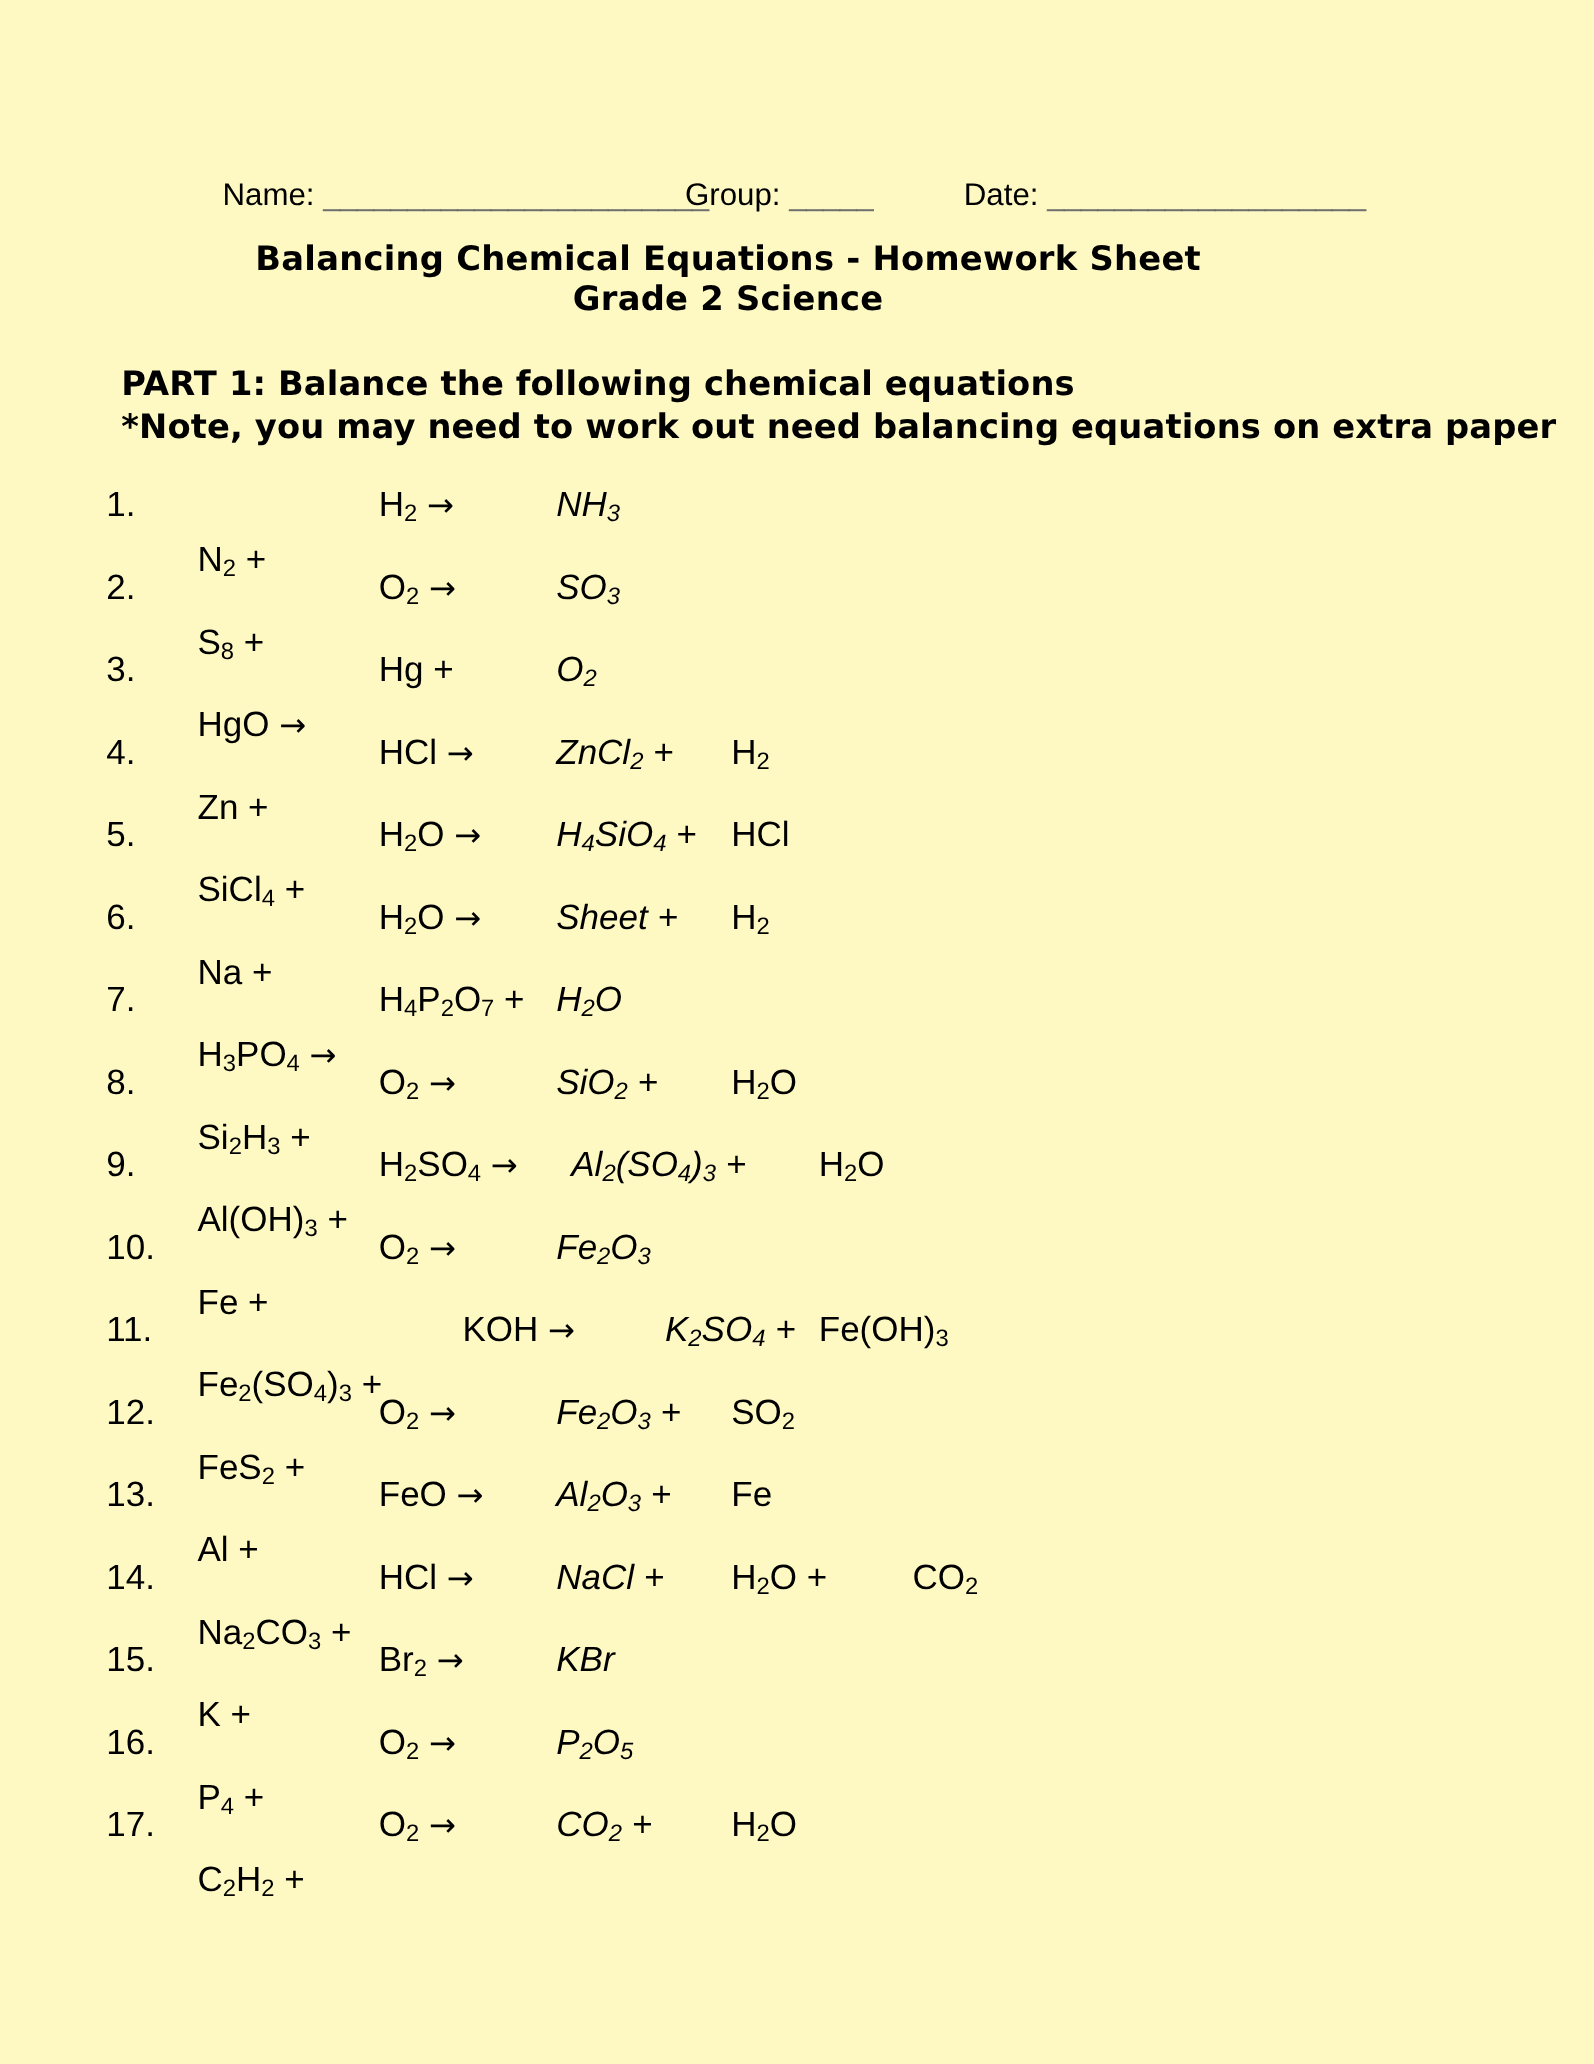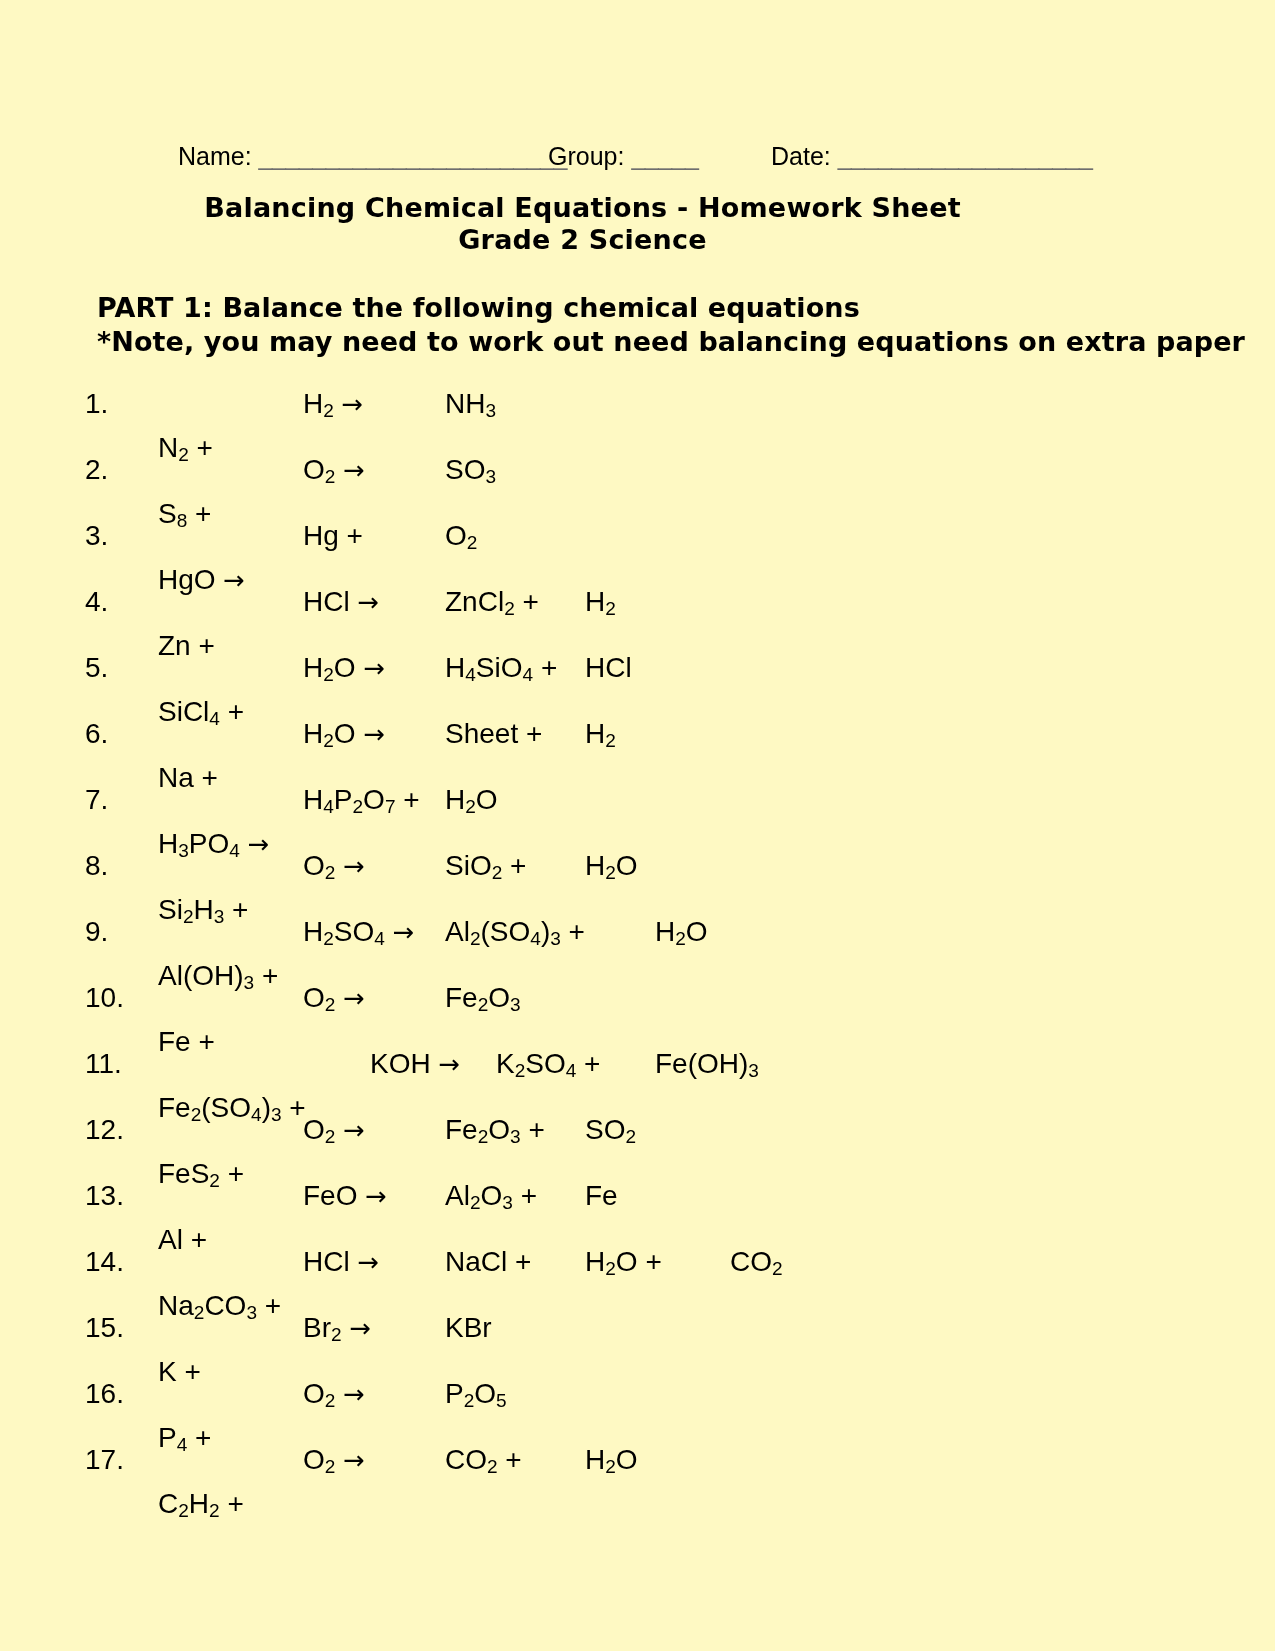--- a/index.html
+++ b/index.html
@@ -104,31 +104,31 @@
     top: 0;
     font-family: "Liberation Sans", sans-serif;
     font-size: 28px;
     line-height: 36px;
     color: #000;
     white-space: nowrap;
   }
   .eq-num { left: 85px; }
   .eq-c0  { left: 158px; margin-top: 44px; }
   .eq-c1  { left: 303px; }
-  .eq-c2  { left: 445px; }
+  .eq-c2  { left: 445px; font-style: italic; }
   .eq-c3  { left: 585px; }
   .eq-c4  { left: 730px; }
 
   
   .eq-row[data-variant="wide"] .eq-c1 { left: 303px; }
-  .eq-row[data-variant="wide"] .eq-c2 { left: 445px; }
+  .eq-row[data-variant="wide"] .eq-c2 { left: 457px; }
   .eq-row[data-variant="wide"] .eq-c3 { left: 655px; }
 
   .eq-row[data-variant="xwide"] .eq-c1 { left: 370px; }
-  .eq-row[data-variant="xwide"] .eq-c2 { left: 496px; }
+  .eq-row[data-variant="xwide"] .eq-c2 { left: 532px; }
   .eq-row[data-variant="xwide"] .eq-c3 { left: 655px; }
 
   sub {
     font-size: 0.68em;
     vertical-align: -0.22em;
     line-height: 0;
   }
   .arrow { font-family: "DejaVu Sans", sans-serif; font-size: 0.92em; }
 </style>
 </head>

